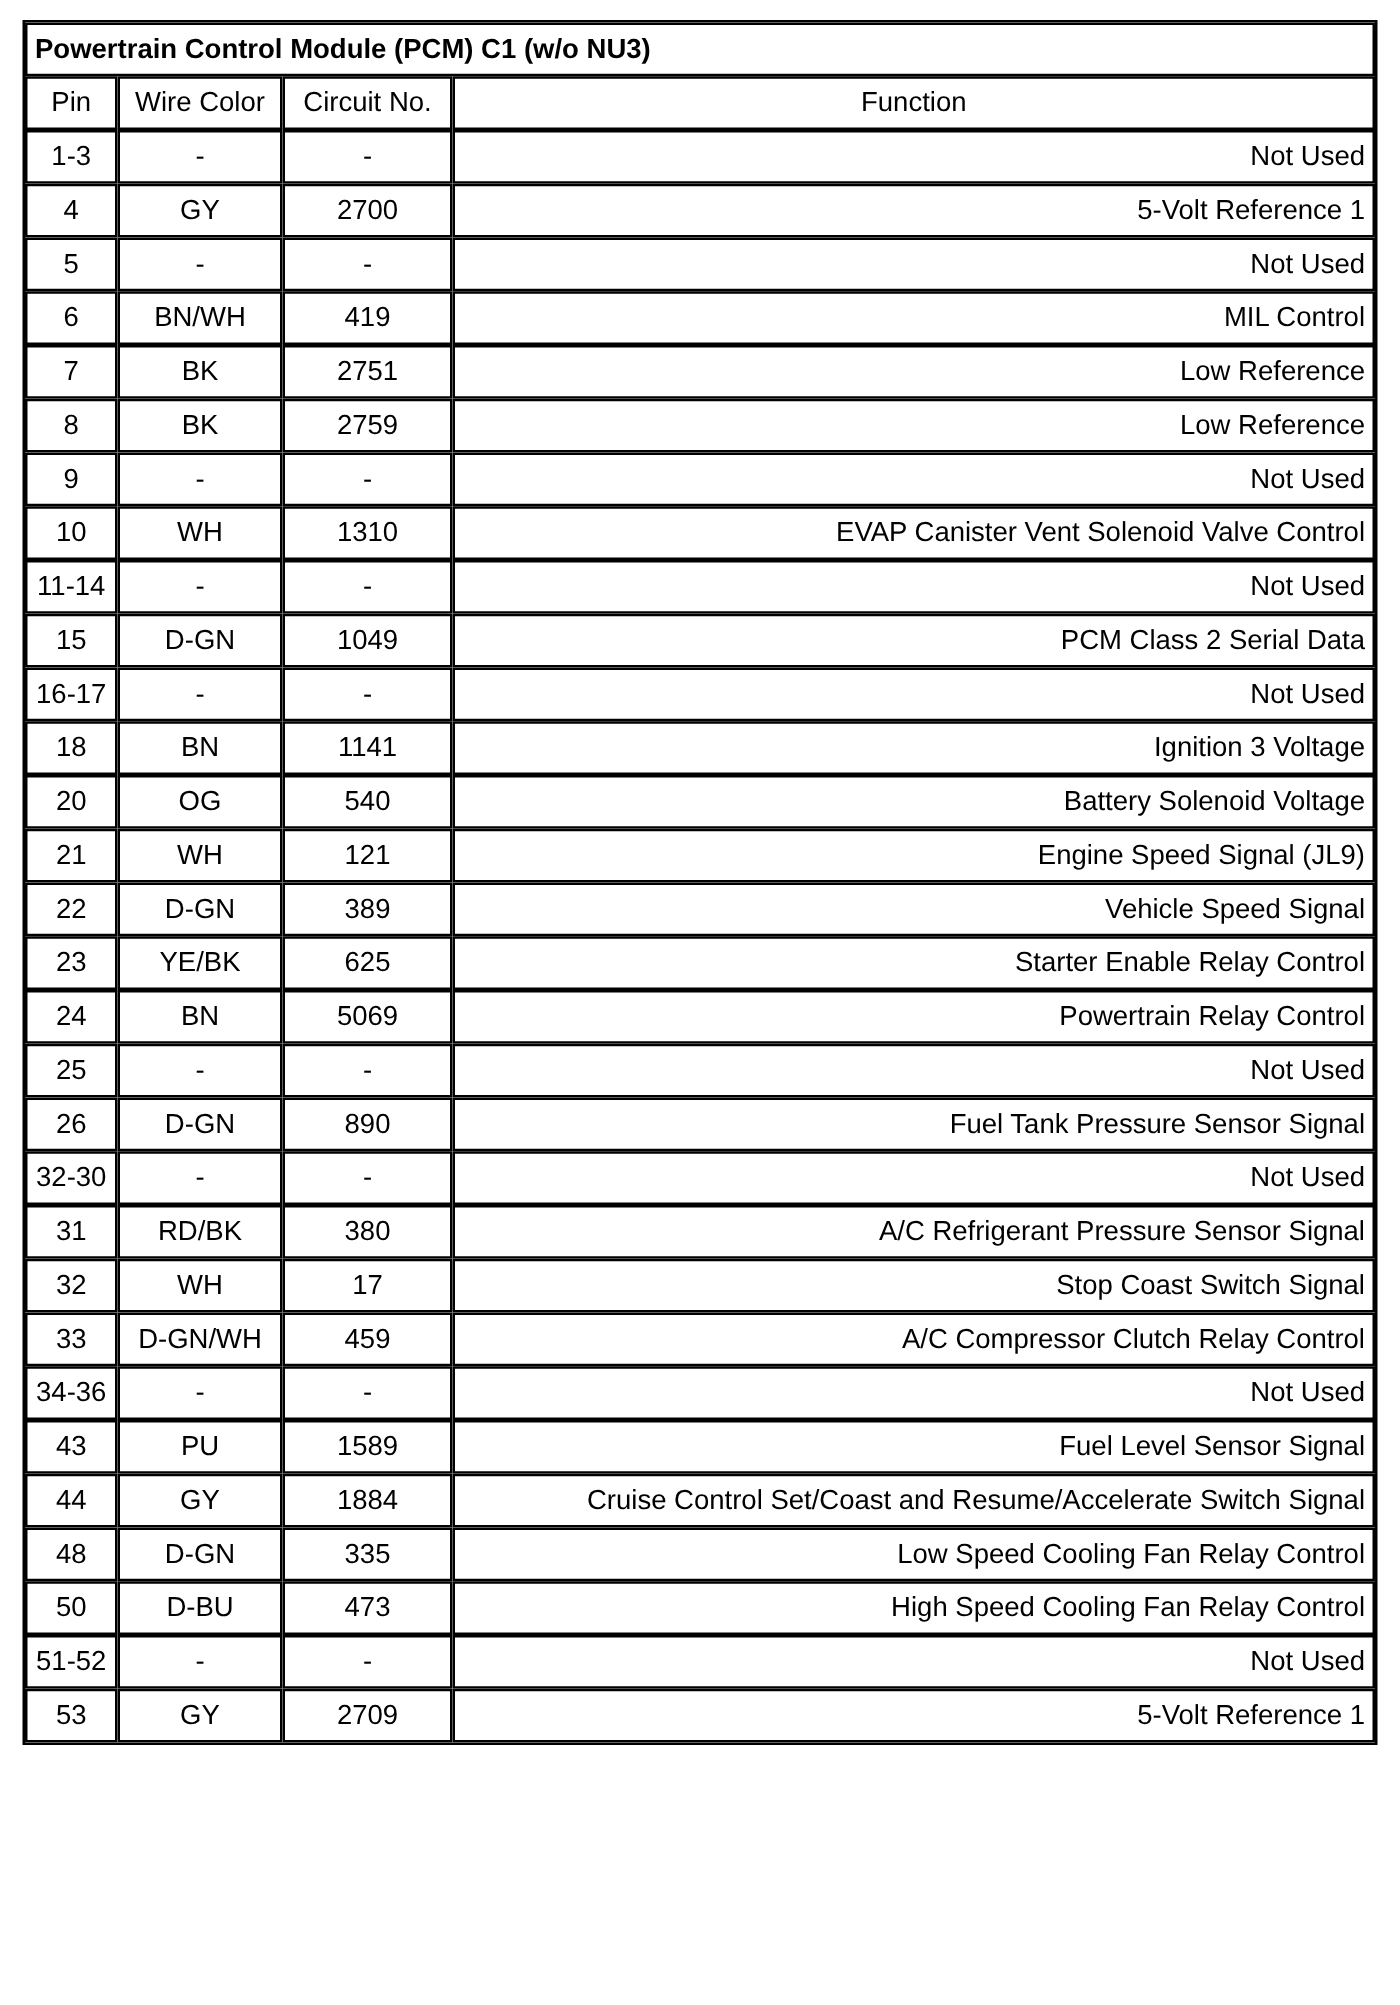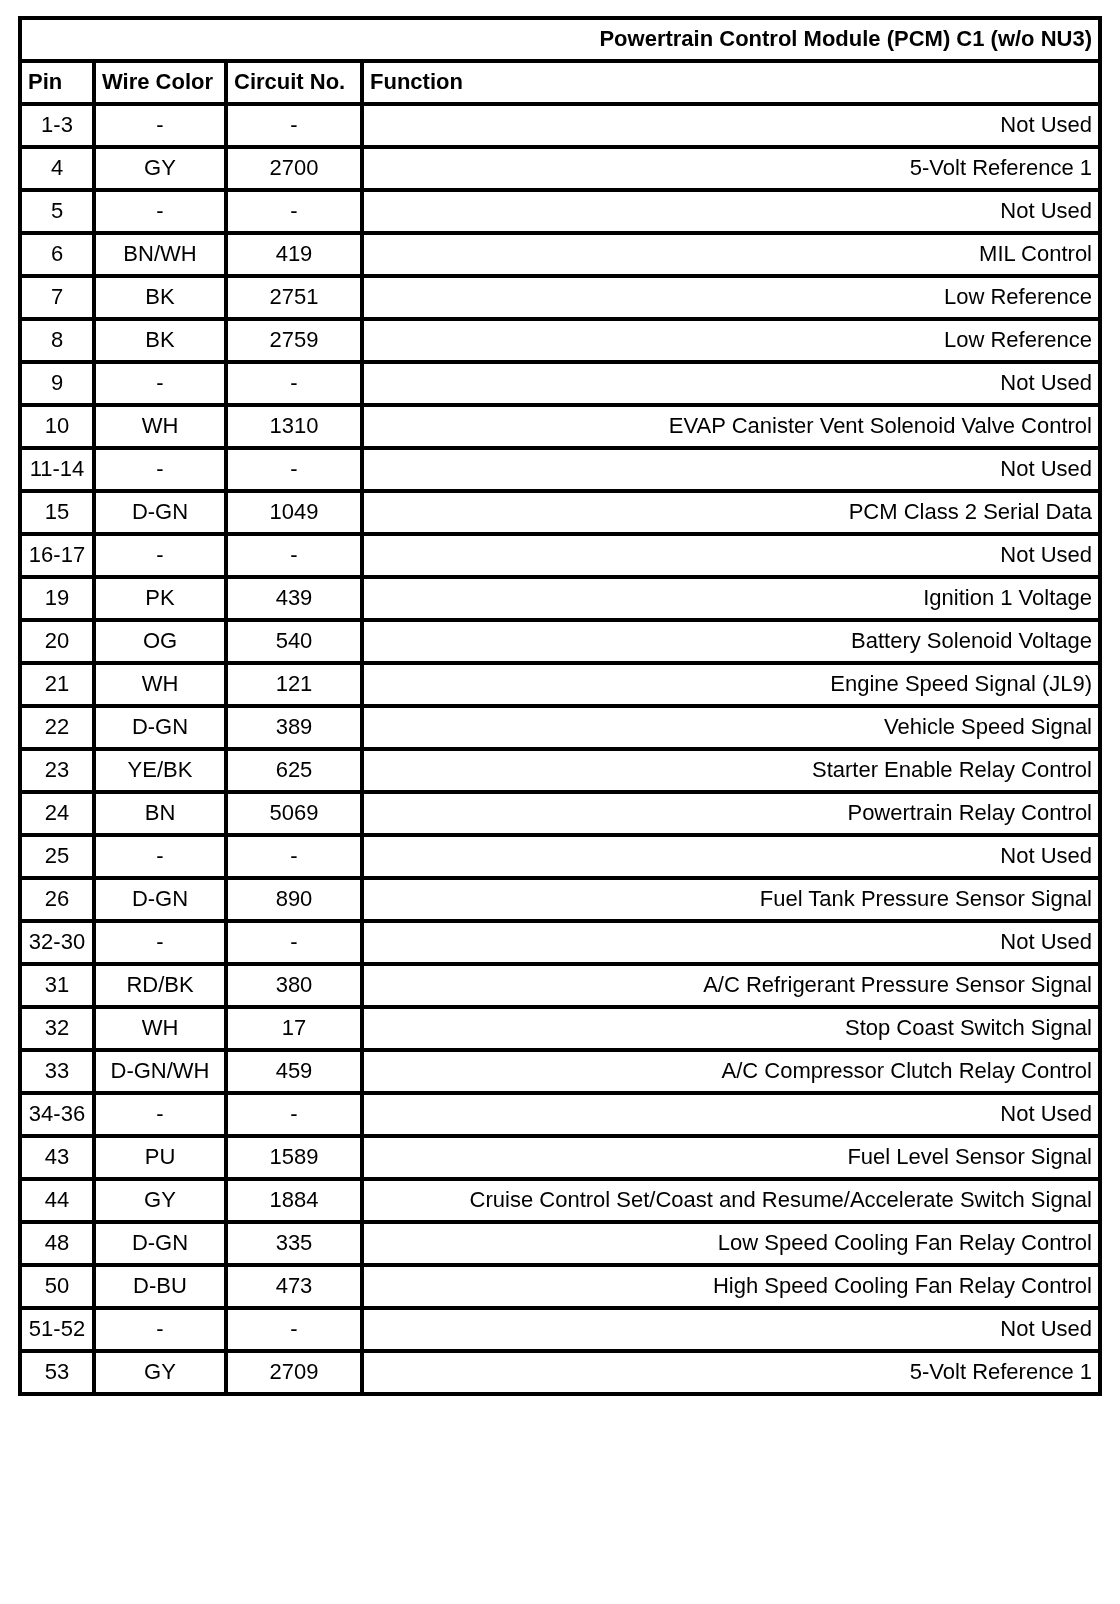--- a/index.html
+++ b/index.html
@@ -29,27 +29,27 @@
     height: 37px;
     font-size: 22px;
     line-height: 1.1;
     padding: 1px 6px;
     box-sizing: content-box;
     overflow: hidden;
     white-space: nowrap;
     background: #ffffff;
   }
   th.title-cell {
-    text-align: right;
+    text-align: left;
     font-weight: bold;
     font-size: 23px;
   }
   th.col-header {
-    text-align: left;
-    font-weight: bold;
+    text-align: center;
+    font-weight: normal;
     font-size: 23px;
   }
   td.c-pin,
   td.c-wire,
   td.c-circuit {
     text-align: center;
     font-weight: normal;
   }
   td.c-func {
     text-align: right;
@@ -144,24 +144,24 @@
           <td class="c-circuit">1049</td>
           <td class="c-func">PCM Class 2 Serial Data</td>
         </tr>
         <tr>
           <td class="c-pin">16-17</td>
           <td class="c-wire">-</td>
           <td class="c-circuit">-</td>
           <td class="c-func">Not Used</td>
         </tr>
         <tr>
-          <td class="c-pin">19</td>
-          <td class="c-wire">PK</td>
-          <td class="c-circuit">439</td>
-          <td class="c-func">Ignition 1 Voltage</td>
+          <td class="c-pin">18</td>
+          <td class="c-wire">BN</td>
+          <td class="c-circuit">1141</td>
+          <td class="c-func">Ignition 3 Voltage</td>
         </tr>
         <tr>
           <td class="c-pin">20</td>
           <td class="c-wire">OG</td>
           <td class="c-circuit">540</td>
           <td class="c-func">Battery Solenoid Voltage</td>
         </tr>
         <tr>
           <td class="c-pin">21</td>
           <td class="c-wire">WH</td>

